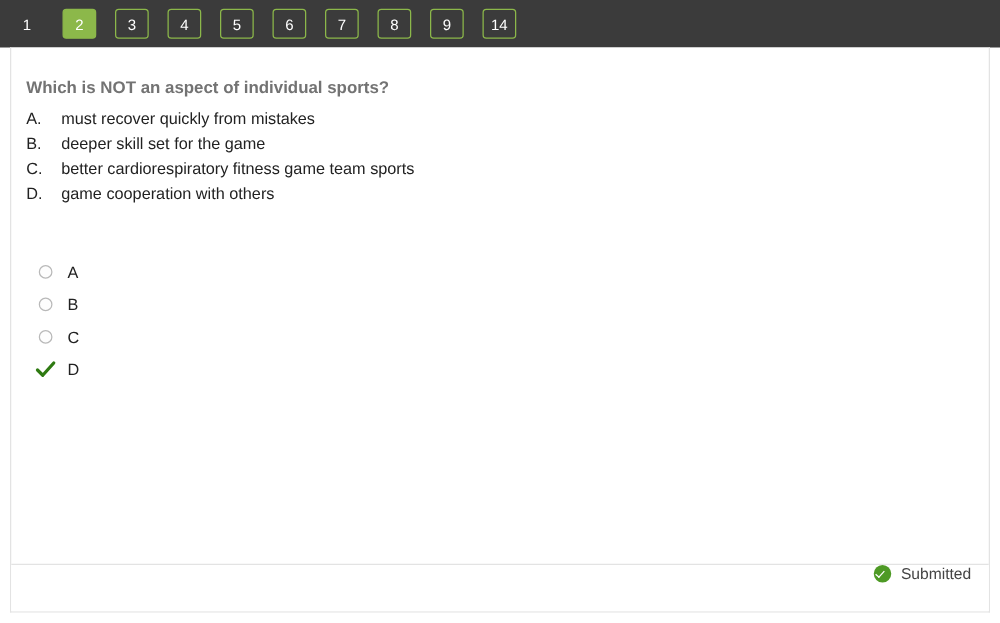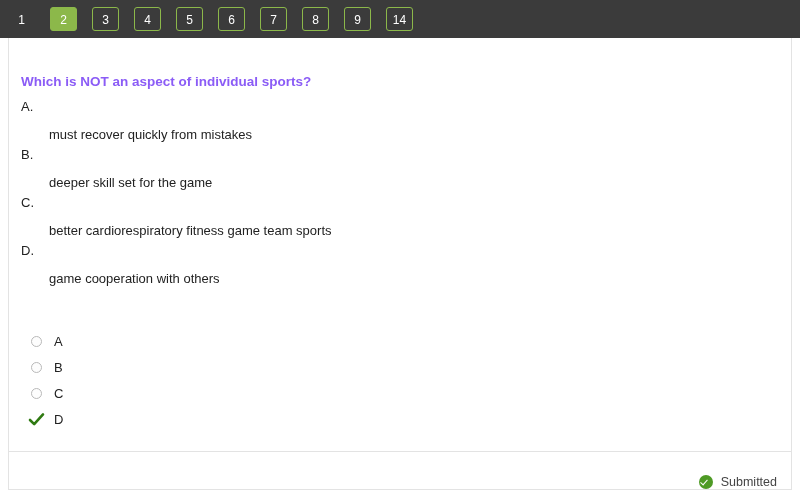--- a/index.html
+++ b/index.html
@@ -68,36 +68,35 @@
     border: 1px solid #e3e3e3;
     border-top: none;
     box-sizing: border-box;
   }
   .question-body {
     padding: 20px 12px 0 12px;
   }
   .question-title {
     font-size: 13.5px;
     font-weight: bold;
-    color: #8b5cf6;
-    margin: 16px 0 10px 0;
+    color: #737373;
+    margin: 4px 0 10px 0;
   }
   .choice-line {
     display: flex;
     margin-bottom: 5px;
     font-size: 13px;
     color: #222222;
   }
   .choice-letter {
     width: 28px;
     flex: none;
   }
   .choice-text {
     flex: 1;
-    margin-top: 28px;
   }
   .instruction {
     margin-top: 52px;
     font-size: 13px;
     color: #222222;
   }
   
   .answers {
     margin-top: 42px;
     margin-left: 10px;
@@ -138,21 +137,21 @@
   }
   
   .footer {
     position: absolute;
     left: 0;
     bottom: 0;
     width: 782px;
     height: 38px;
     border-top: 1px solid #e3e3e3;
     display: flex;
-    align-items: flex-end;
+    align-items: flex-start;
     justify-content: flex-end;
     padding-right: 14px;
     box-sizing: border-box;
     background: #ffffff;
   }
   .status {
     display: flex;
     align-items: center;
     font-size: 12.5px;
     color: #444444;

